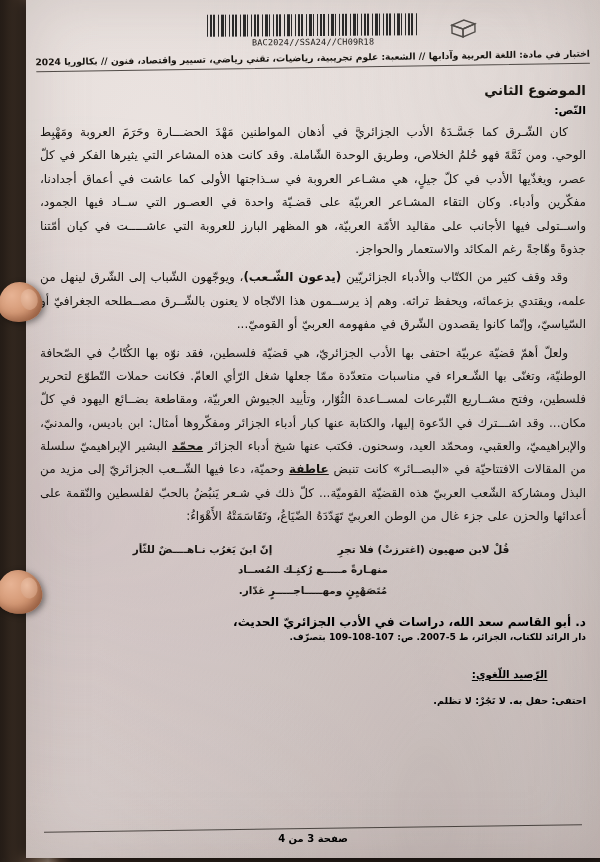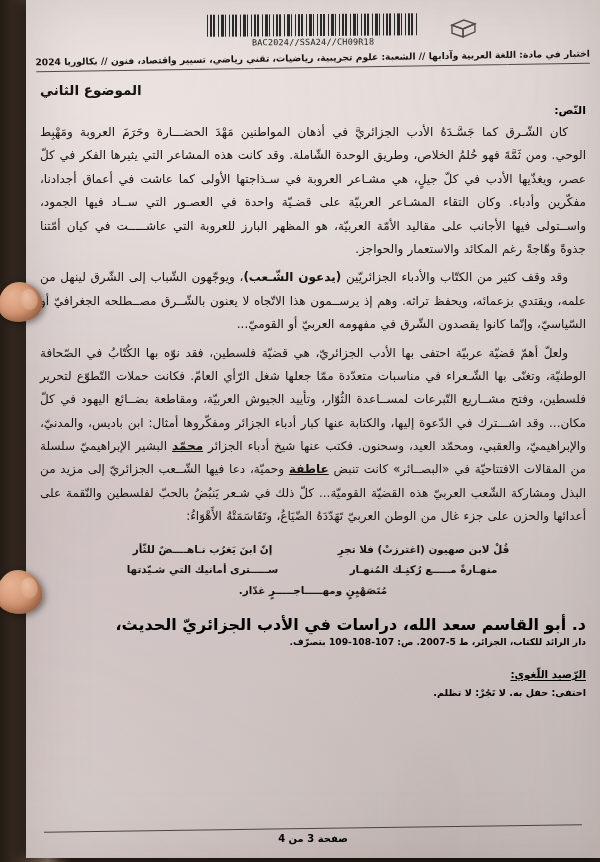--- a/index.html
+++ b/index.html
@@ -48,47 +48,47 @@
 
   
   .hdr{position:absolute;top:52px;left:10px;right:10px;z-index:4;transform:rotate(-0.9deg);}
   .hdr-text{font-size:9.2px;color:#17140f;white-space:nowrap;text-align:center;
     font-family:"DejaVu Sans","Liberation Sans",sans-serif;font-weight:600;}
   .hdr-rule{height:1.4px;background:#2a2522;margin-top:4px;opacity:.8;
     border-radius:2px;}
 
   
   .content{position:absolute;top:82px;left:14px;right:14px;z-index:4;}
-  .subject-title{text-align:left;font-size:13.5px;font-weight:700;color:#17140f;
+  .subject-title{text-align:right;font-size:13.5px;font-weight:700;color:#17140f;
     margin:0 0 6px 0;letter-spacing:0;}
   .label-nass{font-size:11px;font-weight:700;text-align:right;margin:0 0 4px 0;}
   p.body{
     font-size:12px;line-height:1.95;text-align:justify;text-align-last:right;
     margin:0 0 5px 0;text-indent:18px;color:#16130f;
     word-spacing:.5px;
   }
   b.em{font-weight:700;}
   u.emu{font-weight:700;text-decoration:underline;text-underline-offset:1px;}
 
   
   .poem{margin:10px 0 4px 0;}
   .verse{display:flex;justify-content:center;gap:26px;font-size:10.4px;
     line-height:2.0;font-weight:600;color:#16130f;}
   .hemi{width:195px;text-align:center;white-space:nowrap;}
   .hemi.right{text-align:center;}
 
   
   .attrib{margin-top:14px;text-align:right;}
-  .attrib .l1{font-size:16px;font-weight:700;margin-bottom:2px;}
+  .attrib .l1{font-size:12px;font-weight:700;margin-bottom:2px;}
   .attrib .l2{font-size:9.2px;font-weight:600;direction:rtl;unicode-bidi:plaintext;}
 
   
   .gloss{position:absolute;top:668px;right:14px;z-index:4;text-align:right;}
   .gloss-title{font-size:10.4px;font-weight:700;text-decoration:underline;
-    text-underline-offset:2px;margin-bottom:7px;}
+    text-underline-offset:2px;margin-bottom:15px;text-align:center;}
   .gloss-line{font-size:9.6px;font-weight:600;}
 
   
   .footer{position:absolute;bottom:14px;left:0;right:0;z-index:4;text-align:center;}
   .footer-rule{height:1.3px;background:#2a2522;opacity:.8;margin:0 18px 4px 18px;
     transform:rotate(-0.8deg);}
   .footer-text{font-size:10px;font-weight:700;direction:rtl;unicode-bidi:plaintext;}
 
   
   .finger{position:absolute;z-index:9;border-radius:48% 52% 45% 55%/60% 58% 42% 40%;
@@ -136,22 +136,21 @@
     <p class="body"><span>وقد وقف كثير من الكتّاب والأدباء الجزائريّين </span><b class="em">(يدعون الشّـعب)</b><span>، ويوجّهون الشّباب إلى الشّرق لينهل من علمه، ويقتدي بزعمائه، ويحفظ تراثه. وهم إذ يرســمون هذا الاتّجاه لا يعنون بالشّــرق مصــطلحه الجغرافيّ أو السّياسيّ، وإنّما كانوا يقصدون الشّرق في مفهومه العربيّ أو القوميّ...</span></p>
 
     <p class="body"><span>ولعلّ أهمّ قضيّة عربيّة احتفى بها الأدب الجزائريّ، هي قضيّة فلسطين، فقد نوّه بها الكُتّابُ في الصّحافة الوطنيّة، وتغنّى بها الشّـعراء في مناسبات متعدّدة ممّا جعلها شغل الرّأي العامّ. فكانت حملات التّطوّع لتحرير فلسطين، وفتح مشــاريع التّبرعات لمســاعدة الثُوّار، وتأييد الجيوش العربيّة، ومقاطعة بضــائع اليهود في كلّ مكان... وقد اشـــترك في الدّعوة إليها، والكتابة عنها كبار أدباء الجزائر ومفكّروها أمثال: ابن باديس، والمدنيّ، والإبراهيميّ، والعقبي، ومحمّد العيد، وسحنون. فكتب عنها شيخ أدباء الجزائر </span><u class="emu">محمّد</u><span> البشير الإبراهيميّ سلسلة من المقالات الافتتاحيّة في «البصــائر» كانت تنبض </span><u class="emu">عاطفة</u><span> وحميّة، دعا فيها الشّــعب الجزائريّ إلى مزيد من البذل ومشاركة الشّعب العربيّ هذه القضيّة القوميّة... كلّ ذلك في شـعر يَنبُضُ بالحبّ لفلسطين والنّقمة على أعدائها والحزن على جزء غال من الوطن العربيّ تَهَدّدَهُ الضّيَاعُ، وتَقَاسَمَتْهُ الأَهْوَاءُ:</span></p>
 
     <div class="poem">
       <div class="verse">
         <div class="hemi right">قُلْ لابن صهيون (اغترزتْ) فلا تجرِ</div>
         <div class="hemi">إنّ ابنَ يَغرُب نـاهــــضٌ للثّأر</div>
       </div>
       <div class="verse">
-        <div class="hemi">منهـارةً مـــــع رُكنِـك المُنهـار</div>
-        <div class="hemi right">ســـــترى أمانيك التي شـيّدتها</div>
+        <div class="hemi">منهـارةً مـــــع رُكنِـك المُســاد</div>
       </div>
       <div class="verse">
         <div class="hemi">مُتَصَهْيِنٍ ومهـــــاجـــــرٍ غدّار.</div>
       </div>
     </div>
 
     <div class="attrib">
       <div class="l1">د. أبو القاسم سعد الله، دراسات في الأدب الجزائريّ الحديث،</div>
       <div class="l2">دار الرائد للكتاب، الجزائر، ط 5-2007. ص: 107-108-109 بتصرّف.</div>
     </div>

